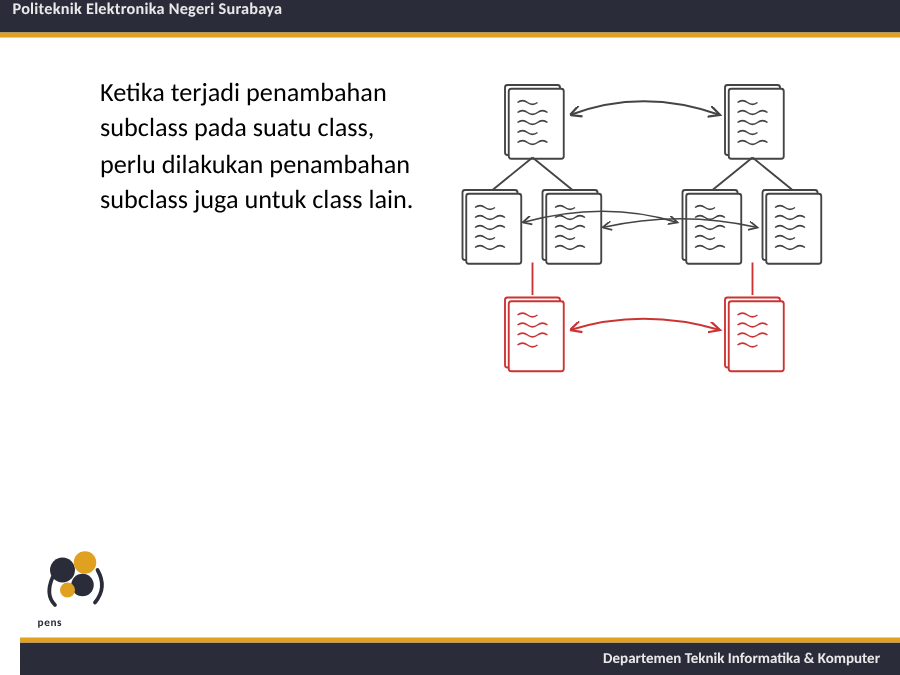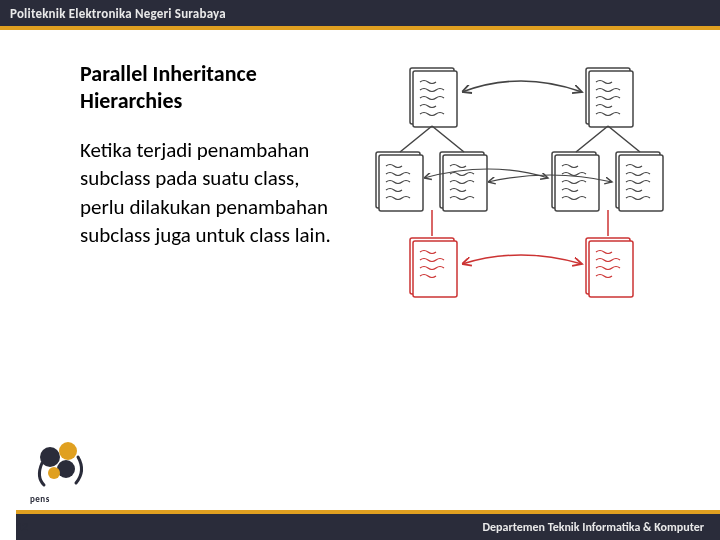--- a/index.html
+++ b/index.html
@@ -10,21 +10,21 @@
     position: relative;
     overflow: hidden;
   }
   .topbar {
     height: 26px;
     background: #2a2c3a;
     color: #e9e9e9;
     font-size: 13px;
     font-weight: 600;
     display: flex;
-    align-items: center;
+    align-items: flex-start;
     padding-left: 10px;
     letter-spacing: 0.2px;
   }
   .gold-line {
     height: 4px;
     background: #e0a020;
   }
   .content {
     padding: 30px 50px 0 80px;
     display: flex;
@@ -93,21 +93,20 @@
 </head>
 <body>
 
 <div class="topbar">
   <span>Politeknik Elektronika Negeri Surabaya</span>
 </div>
 <div class="gold-line"></div>
 
 <div class="content">
   <div>
-    <h2 class="title">Parallel Inheritance Hierarchies</h2>
     <p class="body-text">Ketika terjadi penambahan subclass pada suatu class, perlu dilakukan penambahan subclass juga untuk class lain.</p>
   </div>
   <div class="diagram">
     <svg viewBox="0 0 300 240">
 
       <defs>
         <g id="doc">
           <rect x="0" y="0" width="44" height="56" rx="2" fill="#fff" stroke="#444" stroke-width="1.5"></rect>
           <rect x="3" y="3" width="44" height="56" rx="2" fill="#fff" stroke="#444" stroke-width="1.5"></rect>
           <path d="M10 14 q4 -3 8 0 t8 0 M10 22 q4 -3 8 0 t8 0 t8 0 M10 30 q4 -3 8 0 t8 0 t8 0 M10 38 q4 -3 8 0 t8 0 M10 46 q4 -3 8 0 t8 0 t8 0" fill="none" stroke="#444" stroke-width="1.2"></path>

